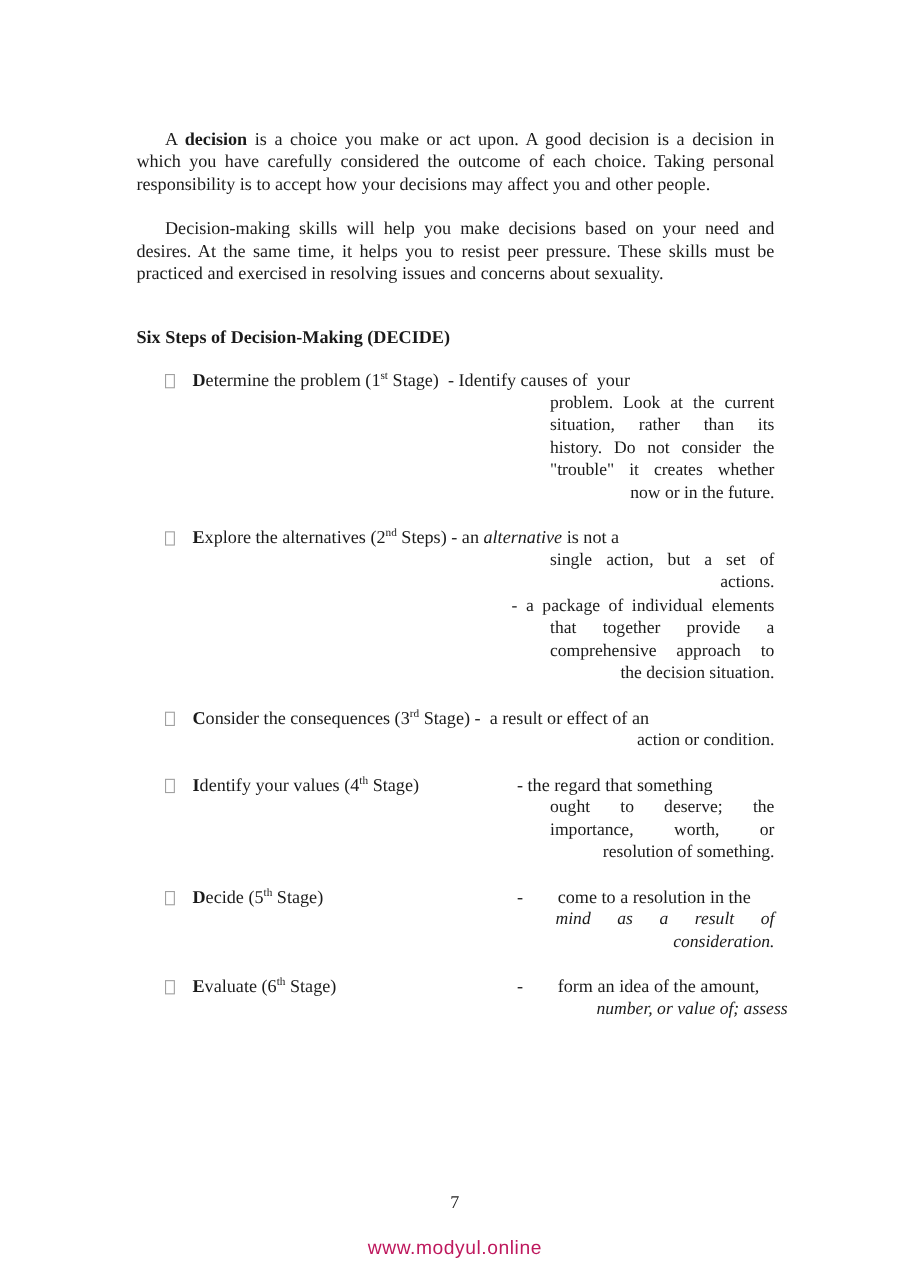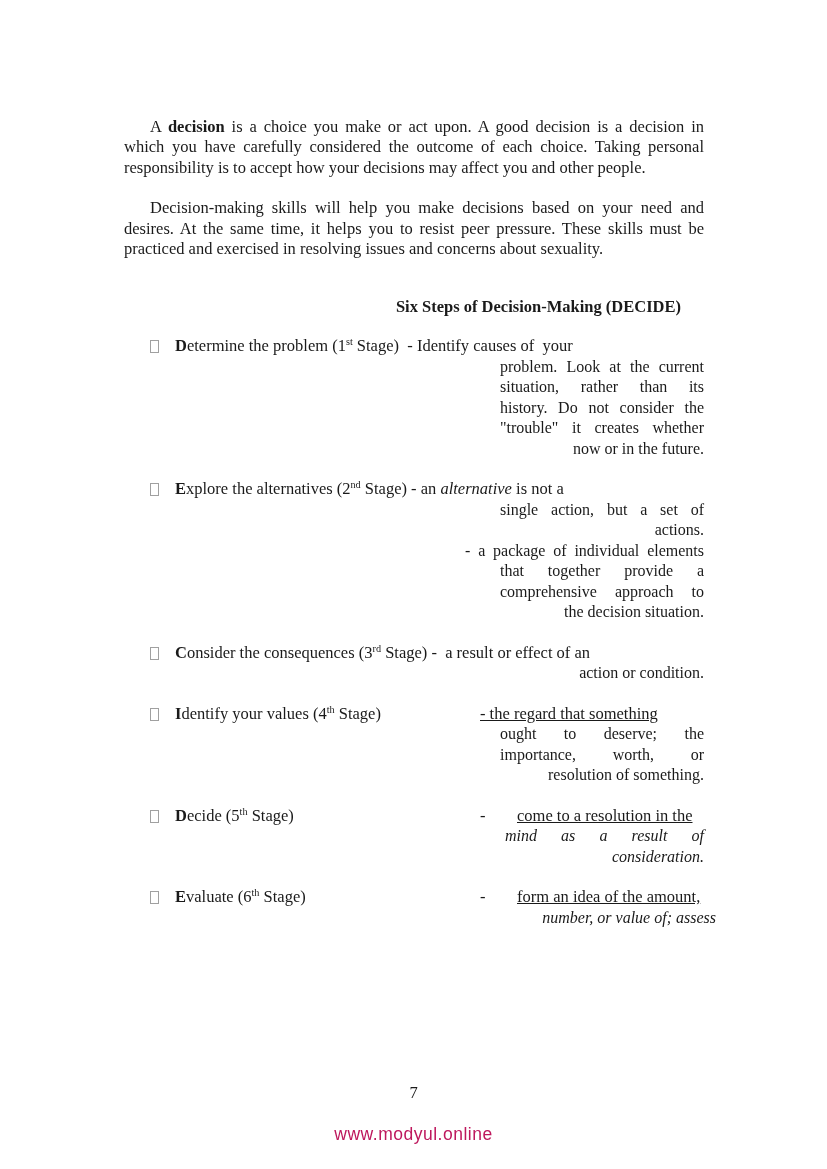--- a/index.html
+++ b/index.html
@@ -15,37 +15,37 @@
     position: absolute;
     left: 124px; top: 100px;
     width: 580px;
     font-size: 16.5px;
     line-height: 20.5px;
   }
   .para { text-align: justify; text-indent: 26px; }
   .para-2 { margin-top: 20px; }
   .heading {
     font-weight: bold;
-    text-align: right;
+    text-align: left;
     margin-top: 37px;
     margin-right: 23px;
     font-size: 16.5px;
   }
   .step { margin-top: 20px; position: relative; }
   .step-first { margin-top: 19px; }
   .lead { position: relative; padding-left: 51px; white-space: pre-wrap; }
   .bullet {
     position: absolute; left: 26px; top: 4px;
     width: 7px; height: 11px;
     border: 1px solid #a0a0a0;
     background: transparent;
   }
   .init { font-weight: bold; }
   sup { font-size: 0.62em; line-height: 0; }
-  .side { position: absolute; left: 356px; top: 0; white-space: pre; text-decoration: underline; }
+  .side { position: absolute; left: 346px; top: 0; white-space: pre; }
   .dash-cell { display: inline-block; width: 37px; }
   .desc { margin-left: 376px; width: 204px; font-size: 16px; }
   .desc-5 { margin-left: 381px; width: 199px; font-style: italic; }
   .desc-6 { margin-left: 362px; width: 230px; font-style: italic; }
   .dj { text-align: justify; text-align-last: justify; }
   .dl { text-align: right; }
   .hang { margin-left: -35px; }
   .page-num {
     position: absolute; top: 1083px; left: 0; width: 100%;
     text-align: center; font-size: 16.5px;
@@ -75,21 +75,21 @@
     <div class="desc">
       <div class="dj">problem. Look at the current</div>
       <div class="dj">situation, rather than its</div>
       <div class="dj">history. Do not consider the</div>
       <div class="dj">"trouble" it creates whether</div>
       <div class="dl">now or in the future.</div>
     </div>
   </div>
 
   <div class="step">
-    <div class="lead"><span class="bullet"></span><b class="init">E</b><span>xplore the alternatives (2</span><sup>nd</sup><span> Stage) - an </span><i>alternative</i><span> is not a</span></div>
+    <div class="lead"><span class="bullet"></span><b class="init">E</b><span>xplore the alternatives (2</span><sup>nd</sup><span> Steps) - an </span><i>alternative</i><span> is not a</span></div>
     <div class="desc">
       <div class="dj">single action, but a set of</div>
       <div class="dl">actions.</div>
       <div class="dj hang">- a package of individual elements</div>
       <div class="dj">that together provide a</div>
       <div class="dj">comprehensive approach to</div>
       <div class="dl">the decision situation.</div>
     </div>
   </div>
 

